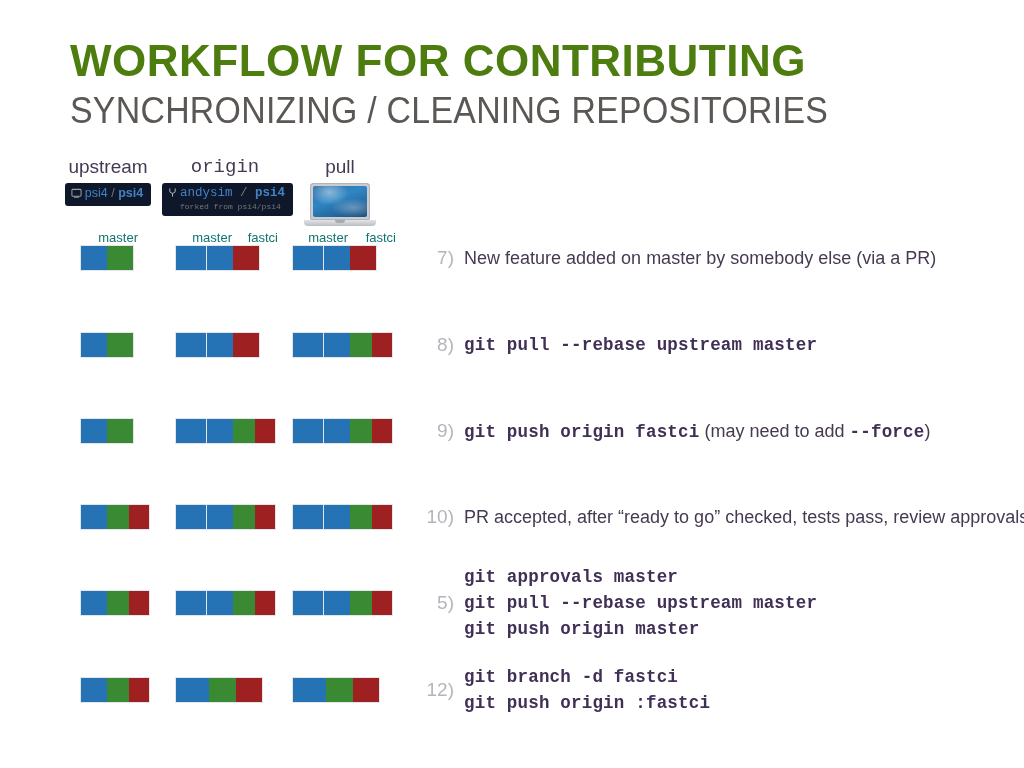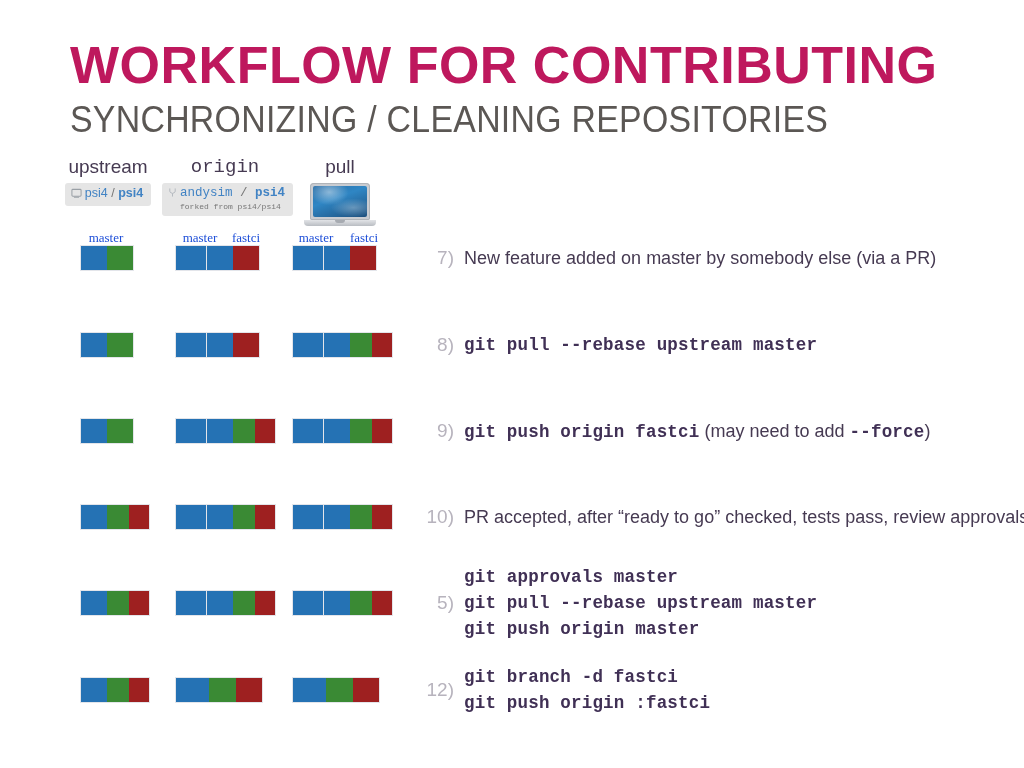--- a/index.html
+++ b/index.html
@@ -19,23 +19,23 @@
   
   .title-block {
     position: absolute;
     left: 70px;
     top: 38px;
     width: 900px;
   }
   .main-title {
     font-family: "Liberation Sans", sans-serif;
     font-weight: bold;
-    font-size: 52px;
+    font-size: 44px;
     letter-spacing: 0.5px;
-    color: #be185d;
+    color: #4d7c0f;
     line-height: 1.05;
     margin: 0;
     white-space: nowrap;
   }
   .sub-title {
     font-family: "Liberation Sans", sans-serif;
     font-weight: normal;
     font-size: 36px;
     letter-spacing: 0.3px;
     color: #5b5754;
@@ -53,21 +53,21 @@
   }
   .repo-title {
     font-size: 19px;
     color: #463a52;
     margin-bottom: 5px;
     white-space: nowrap;
   }
 
   .gh-chip {
     display: inline-block;
-    background: #e5e5e5;
+    background: #0f172a;
     border-radius: 3px;
     padding: 3px 8px 4px 6px;
     font-size: 12.5px;
     line-height: 1.15;
     color: #4183c4;
     white-space: nowrap;
   }
   .gh-chip .slash { color: #767676; font-weight: normal; }
   .gh-chip .owner { color: #4183c4; }
   .gh-chip .repo  { color: #4183c4; font-weight: bold; }
@@ -124,24 +124,23 @@
     left: 31px; top: 37px;
     width: 10px; height: 3px;
     background: #a7abb1;
     border-radius: 0 0 3px 3px;
   }
 
   
   .branch-label {
     position: absolute;
     font-size: 13px;
-    color: #1d4ed8;
-    text-align: center;
-    white-space: nowrap;
-    font-family: Liberation Serif, serif;
+    color: #0f766e;
+    text-align: right;
+    white-space: nowrap;
   }
 
   
   .bar {
     position: absolute;
     height: 24px;
     display: flex;
     background: #ffffff;
     box-shadow: 0 0 0 1px #e3e5ea;
     box-sizing: content-box;

